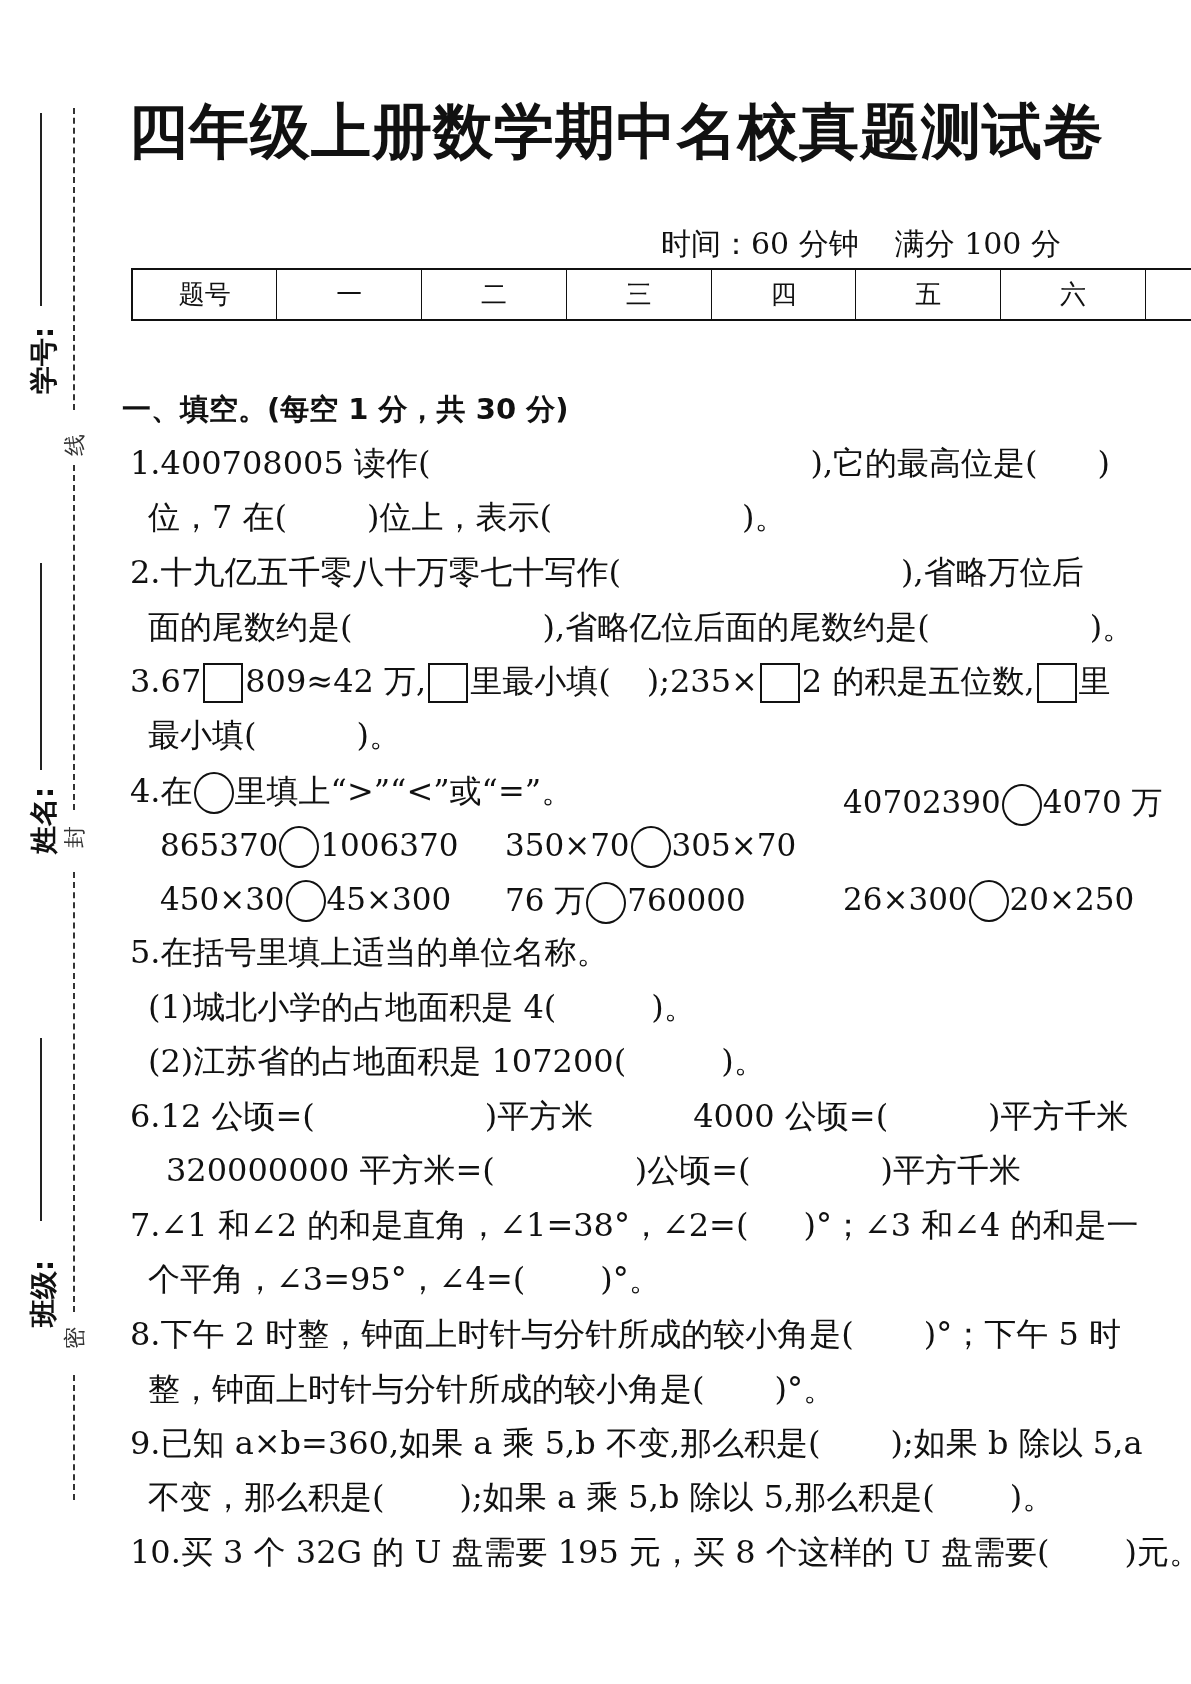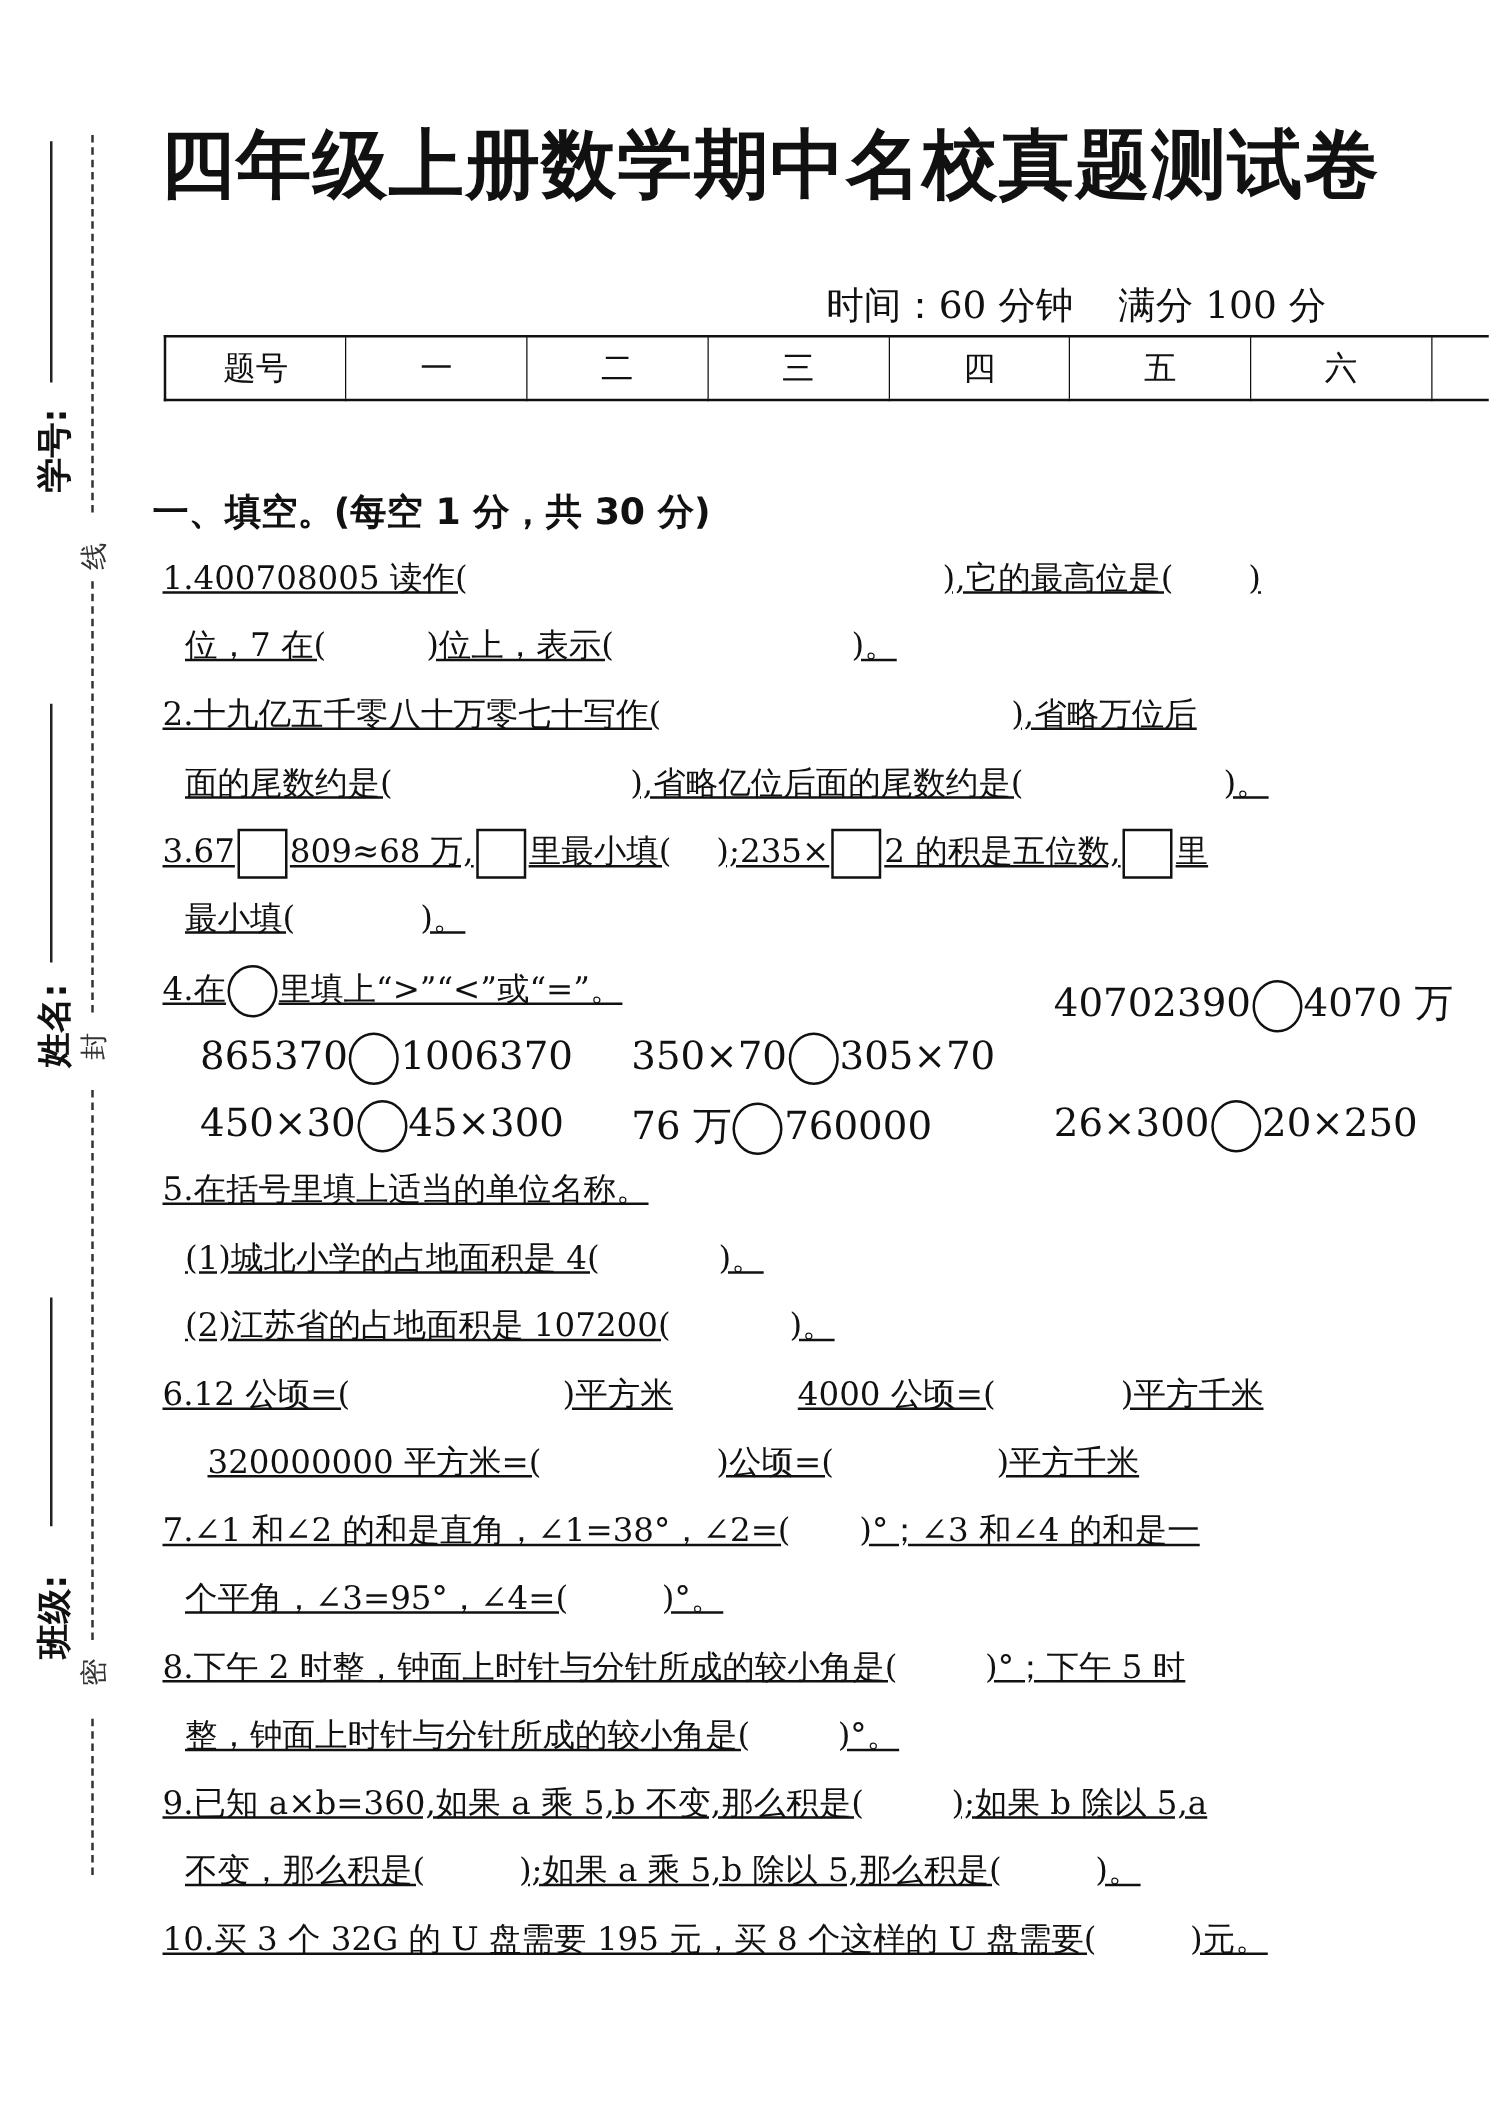--- a/index.html
+++ b/index.html
@@ -13,21 +13,21 @@
 
   .title { position:absolute; left:128px; top:92px; font-family:"DejaVu Sans","Liberation Sans",sans-serif; font-weight:bold; font-size:60px; letter-spacing:1px; white-space:nowrap; }
   .meta { position:absolute; right:130px; top:224px; font-size:30px; white-space:nowrap; }
   .meta span { margin-left:36px; }
 
   table.score { position:absolute; left:131px; top:268px; width:1160px; border-collapse:collapse; border:2.5px solid #111; }
   table.score td { border:1.5px solid #111; height:49px; text-align:center; font-size:26px; width:12.5%; padding:0; }
 
   .section { position:absolute; left:122px; top:390px; font-family:"DejaVu Sans","Liberation Sans",sans-serif; font-weight:bold; font-size:29px; white-space:nowrap; }
 
-  .q { position:absolute; left:130px; font-size:26px; white-space:nowrap; line-height:34px;text-decoration:underline; }
+  .q { position:absolute; left:130px; font-size:32px; white-space:nowrap; line-height:34px; }
   .q.indent { left:148px; }
   .box { display:inline-block; width:40px; height:40px; border:2px solid #111; vertical-align:middle; margin:0 2px; box-sizing:border-box; }
   .circ { display:inline-block; width:40px; height:42px; border:2px solid #111; border-radius:50%; vertical-align:middle; box-sizing:border-box; margin:0 1px; }
   .blank { display:inline-block; }
   .cmp { position:absolute; font-size:31px; white-space:nowrap; }
 </style>
 </head>
 <body>
 
 <div class="margin-line" style="top:113px;height:193px;"></div>
@@ -75,21 +75,21 @@
 </div>
 
 <div class="q" style="top:555px;">
   <span>2.十九亿五千零八十万零七十写作(</span><span class="blank" style="width:280px;"></span><span>),省略万位后</span>
 </div>
 <div class="q indent" style="top:610px;">
   <span>面的尾数约是(</span><span class="blank" style="width:190px;"></span><span>),省略亿位后面的尾数约是(</span><span class="blank" style="width:160px;"></span><span>)。</span>
 </div>
 
 <div class="q" style="top:663px;">
-  <span>3.67</span><span class="box"></span><span>809≈68 万,</span><span class="box"></span><span>里最小填(</span><span class="blank" style="width:36px;"></span><span>);235×</span><span class="box"></span><span>2 的积是五位数,</span><span class="box"></span><span>里</span>
+  <span>3.67</span><span class="box"></span><span>809≈42 万,</span><span class="box"></span><span>里最小填(</span><span class="blank" style="width:36px;"></span><span>);235×</span><span class="box"></span><span>2 的积是五位数,</span><span class="box"></span><span>里</span>
 </div>
 <div class="q indent" style="top:718px;">
   <span>最小填(</span><span class="blank" style="width:100px;"></span><span>)。</span>
 </div>
 
 <div class="q" style="top:772px;">
   <span>4.在</span><span class="circ"></span><span>里填上“&gt;”“&lt;”或“=”。</span>
 </div>
 <div class="cmp" style="left:160px;top:826px;">
   <span>865370</span><span class="circ"></span><span>1006370</span>

